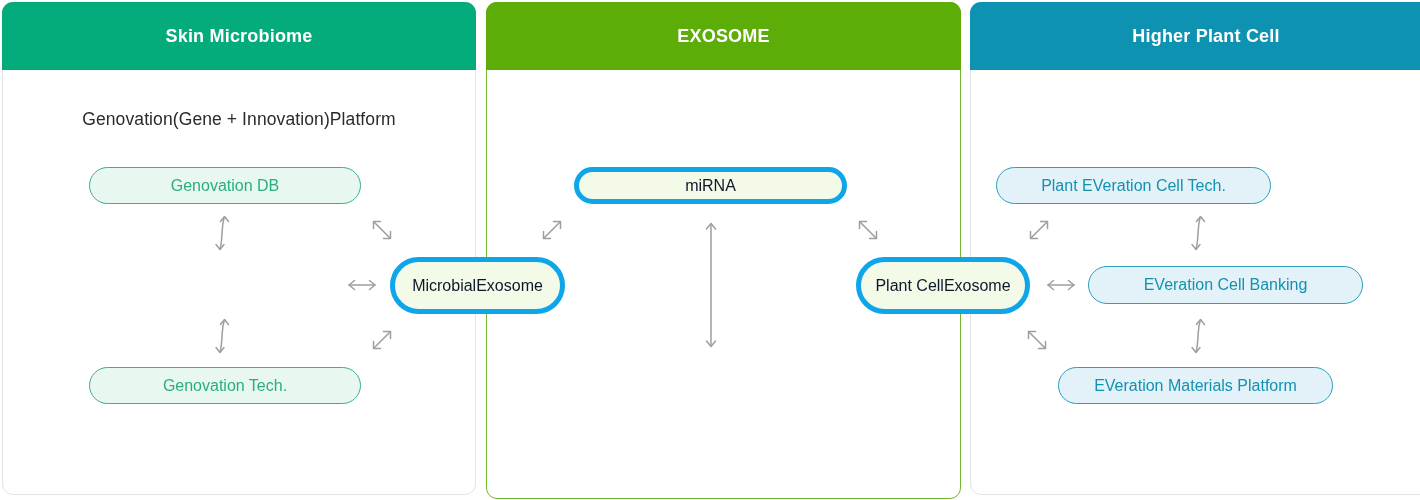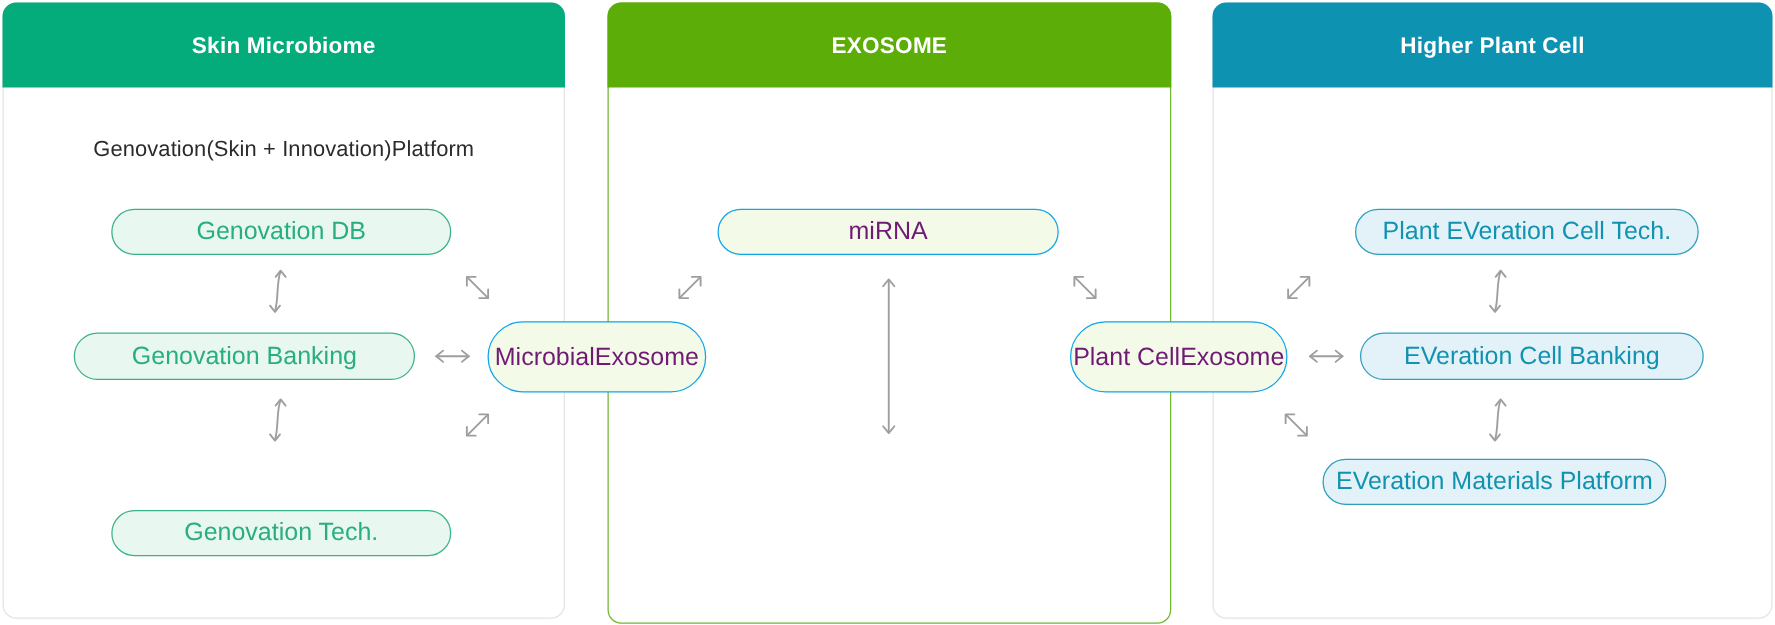--- a/index.html
+++ b/index.html
@@ -1,74 +1,73 @@
 <!DOCTYPE html>
 <html><head>
 <meta charset="utf-8">
 <style>
   html,body{margin:0;padding:0;background:#ffffff;}
   .stage{
     position:relative;width:1420px;height:500px;background:#ffffff;
     font-family:"Liberation Sans", sans-serif;overflow:hidden;
   }
   
-  .card{position:absolute;background:#fff;border-radius:11px;}
+  .card{position:absolute;background:#fff;border-radius:11px;padding-left:24px;}
   .card-gray{border:1px solid #E4E4E4;}
   .card-green{border:1px solid #6FB82F;}
   .card-header{
     position:absolute;left:-1px;top:-1px;width:calc(100% + 2px);height:68px;
     border-radius:11px 11px 0 0;display:flex;align-items:center;justify-content:center;
     color:#ffffff;font-size:18px;font-weight:bold;letter-spacing:.2px;
   }
   .hdr-mint{background:#04AB7B;}
   .hdr-lime{background:#5CAD08;}
   .hdr-teal{background:#0E92B1;}
   .platform-title{
     position:absolute;left:0;right:0;top:106px;text-align:center;
     font-size:17.5px;font-weight:500;color:#2B2B2B;letter-spacing:.1px;
   }
   
   .pill{
     position:absolute;display:flex;align-items:center;justify-content:center;
-    border-radius:20px;font-size:20px;background:#fff;box-sizing:border-box;
+    border-radius:20px;font-size:16px;background:#fff;box-sizing:border-box;
     text-align:center;
   }
   .pill-mint{background:#E9F7F1;border:1px solid #39B288;color:#29AE7F;}
-  .pill-lime{background:#F3FAE8;border:1px solid #0ea5e9;color:#701a75;}
+  .pill-lime{background:#F3FAE8;border:5px solid #0ea5e9;color:#0f172a;}
   .pill-blue{background:#E3F2F8;border:1px solid #2E9EBC;color:#1292B1;}
   .pill-bridge{flex-direction:row;border-radius:29px;line-height:20px;}
   
   .arrow{position:absolute;}
   .arrow path{stroke:#9E9E9E;stroke-width:1.5;fill:none;stroke-linecap:round;stroke-linejoin:round;}
 </style>
 </head>
 <body>
 
 <div class="stage">
 
   <div class="card card-gray" style="left:2px;top:2px;width:448px;height:491px;">
     <div class="card-header hdr-mint">Skin Microbiome</div>
-    <div class="platform-title">Genovation(Skin + Innovation)Platform</div>
+    <div class="platform-title">Genovation(Gene + Innovation)Platform</div>
   </div>
 
   <div class="card card-green" style="left:486px;top:2px;width:449px;height:495px;">
     <div class="card-header hdr-lime">EXOSOME</div>
   </div>
 
   <div class="card card-gray" style="left:970px;top:2px;width:446px;height:491px;">
     <div class="card-header hdr-teal">Higher Plant Cell</div>
   </div>
 
   <div class="pill pill-mint" style="left:89px;top:167px;width:272px;height:37px;">Genovation DB</div>
-  <div class="pill pill-mint" style="left:59px;top:266px;width:273px;height:38px;">Genovation Banking</div>
-  <div class="pill pill-mint" style="left:89px;top:367px;width:272px;height:37px;margin-top:41px;">Genovation Tech.</div>
+  <div class="pill pill-mint" style="left:89px;top:367px;width:272px;height:37px;">Genovation Tech.</div>
 
   <div class="pill pill-lime" style="left:574px;top:167px;width:273px;height:37px;">miRNA</div>
 
-  <div class="pill pill-blue" style="left:1084px;top:167px;width:275px;height:37px;">Plant EVeration Cell Tech.</div>
+  <div class="pill pill-blue" style="left:996px;top:167px;width:275px;height:37px;">Plant EVeration Cell Tech.</div>
   <div class="pill pill-blue" style="left:1088px;top:266px;width:275px;height:38px;">EVeration Cell Banking</div>
   <div class="pill pill-blue" style="left:1058px;top:367px;width:275px;height:37px;">EVeration Materials Platform</div>
 
   <div class="pill pill-lime pill-bridge" style="left:390px;top:257px;width:175px;height:57px;">
     <span>Microbial</span>
     <span>Exosome</span>
   </div>
   <div class="pill pill-lime pill-bridge" style="left:856px;top:257px;width:174px;height:57px;">
     <span>Plant Cell</span>
     <span>Exosome</span>

